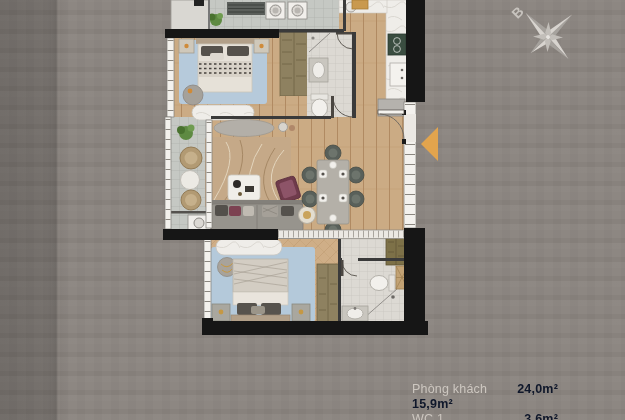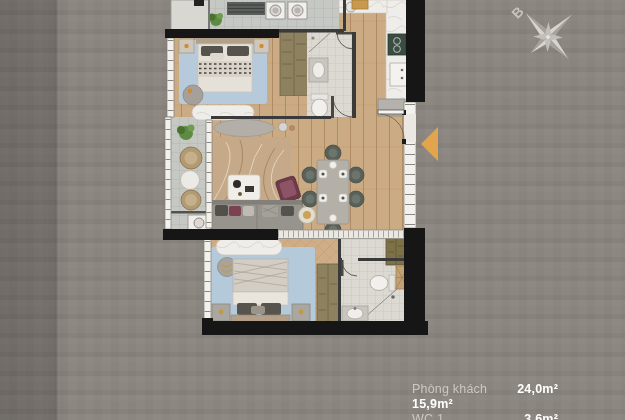--- a/index.html
+++ b/index.html
@@ -13,21 +13,21 @@
       repeating-linear-gradient(90deg, rgba(255,255,255,0.012) 0 9px, rgba(0,0,0,0.015) 9px 17px);
   }
   .stage{position:absolute;inset:0;}
   svg{position:absolute;left:0;top:0;}
   .legend{
     position:absolute;left:412px;top:382px;width:146px;
     color:#cdc7c0;font-size:12.5px;line-height:15px;letter-spacing:.2px;
   }
   .legend-row{display:flex;justify-content:space-between;margin-bottom:0px;height:15px;text-align:center;}
   .legend-label{font-weight:400;}
-  .legend-value{font-weight:700;color:#ffffff;}
+  .legend-value{font-weight:700;color:#0f172a;}
 </style>
 </head>
 <body>
 
 <div class="stage">
 <svg width="625" height="420" viewBox="0 0 625 420">
   <defs>
     <pattern id="patWood" width="13" height="42" patternUnits="userSpaceOnUse">
       <rect width="13" height="42" fill="#cbab84"></rect>
       <line x1="12.5" y1="0" x2="12.5" y2="42" stroke="#b08a62" stroke-width="1"></line>

